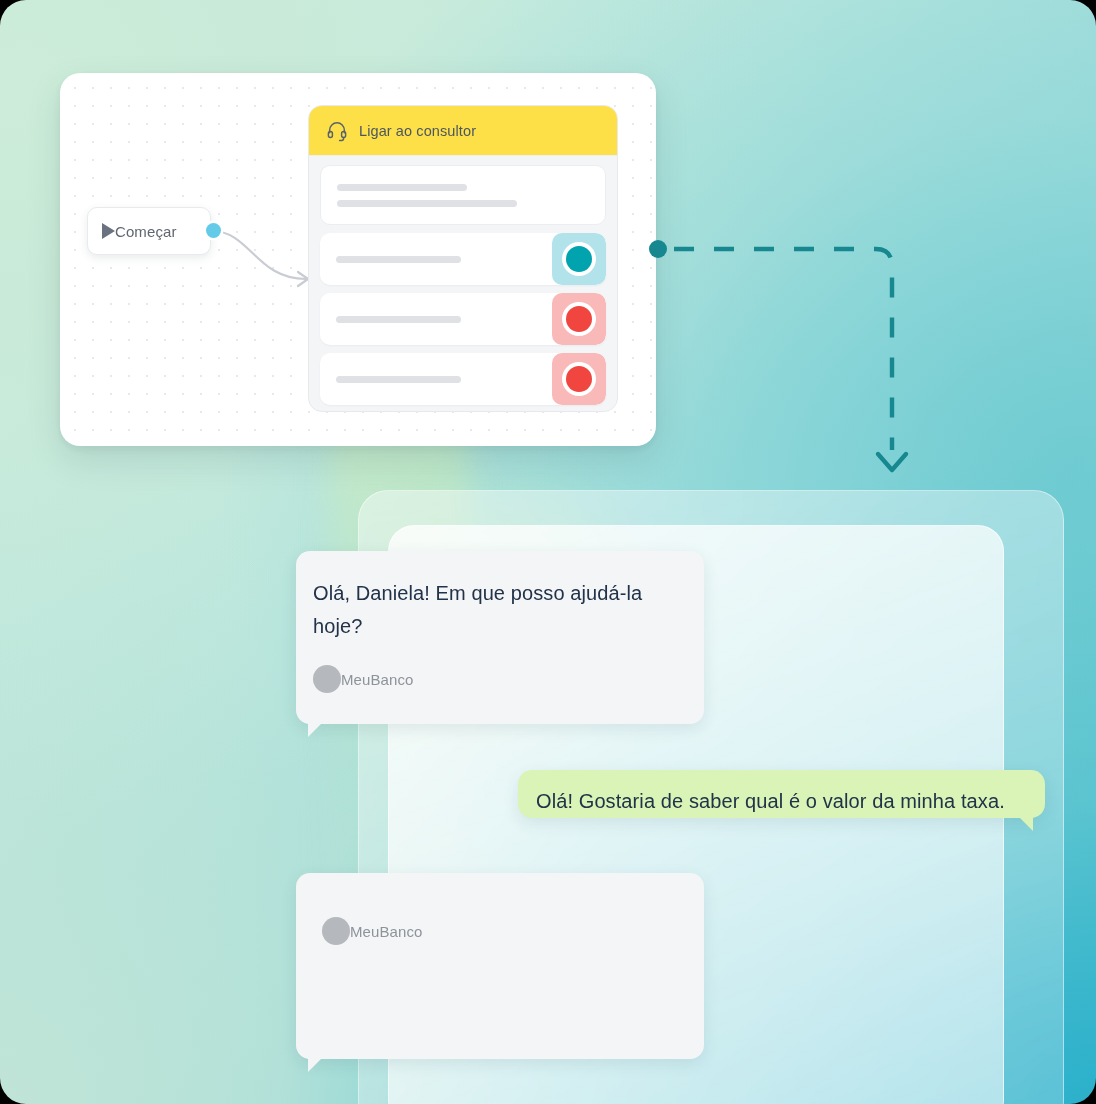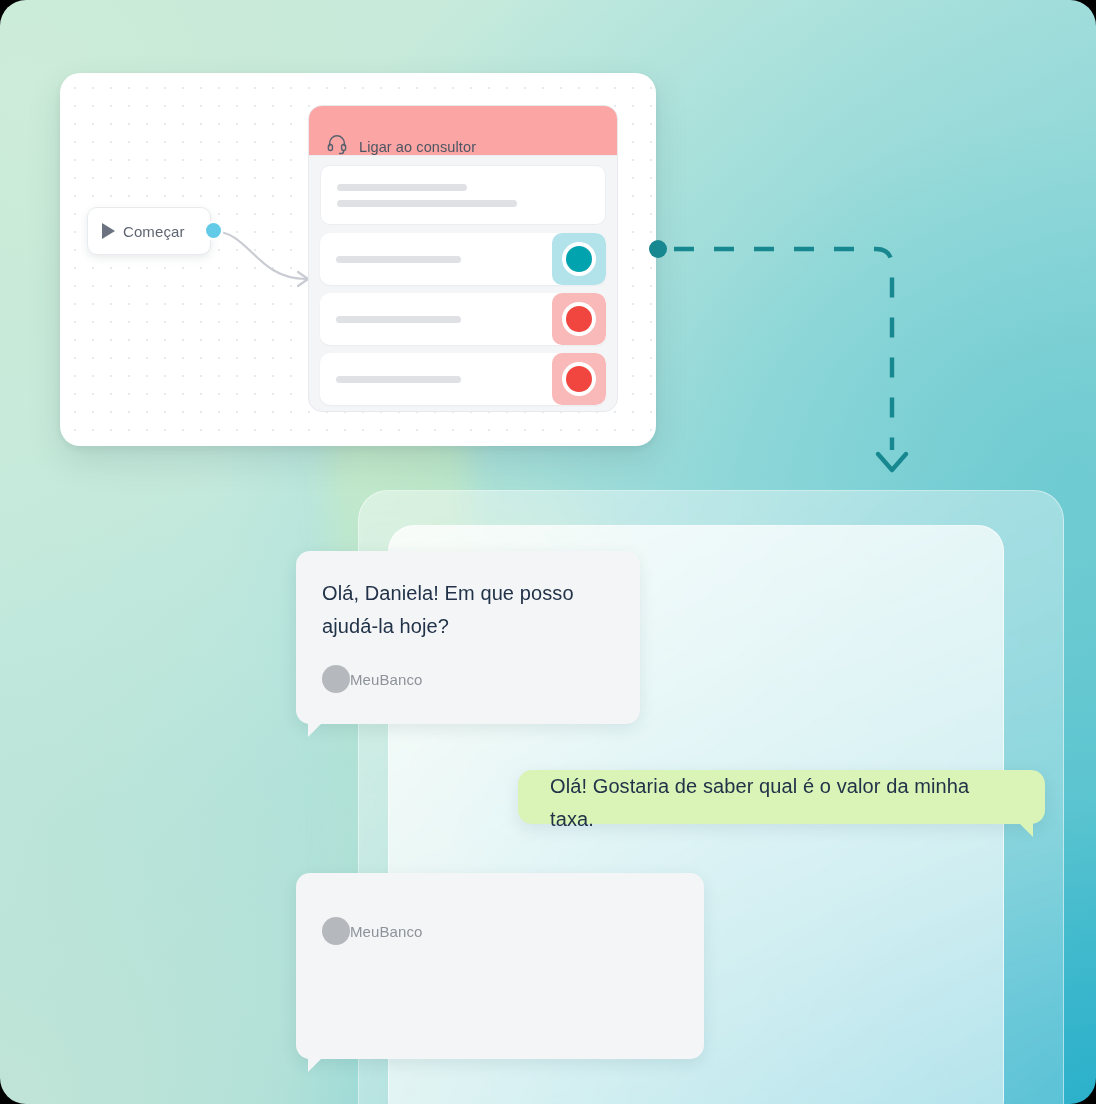--- a/index.html
+++ b/index.html
@@ -55,42 +55,42 @@
   .flow-dots{
     position:absolute;inset:0;
     background-image:radial-gradient(circle, #e3e6ea 1.1px, transparent 1.2px);
     background-size:18px 18px;background-position:6px 6px;opacity:.85;
   }
 
   .start-node{
     position:absolute;left:27px;top:134px;width:124px;height:48px;
     background:#fff;border:1px solid #e8eaed;border-radius:10px;
     box-shadow:0 3px 8px rgba(30,60,70,.10);
-    display:flex;align-items:center;gap:8px;padding:12px 14px;box-sizing:border-box;
+    display:flex;align-items:center;gap:0;padding:12px 14px;box-sizing:border-box;
   }
   .play-tri{
     width:0;height:0;border-left:13px solid #6b7280;
     border-top:8.5px solid transparent;border-bottom:8.5px solid transparent;
     flex:none;
   }
   .start-label{font-size:15px;color:#5f6672;letter-spacing:.1px;white-space:nowrap;}
   .start-dot{
     position:absolute;left:146px;top:150px;width:15px;height:15px;border-radius:50%;
     background:#63cbe8;box-shadow:0 0 0 2.5px #fff;
   }
   .curve{position:absolute;left:150px;top:150px;}
 
   
   .list-card{
     position:absolute;left:248px;top:32px;width:308px;height:305px;
     background:#f4f5f7;border:1px solid #e7e9ec;border-radius:14px;overflow:hidden;
   }
   .list-head{
-    height:50px;background:#fca5a5;border-bottom:1px solid #eceef1;
-    display:flex;align-items:flex-end;gap:11px;padding:0 17px;box-sizing:border-box;
+    height:50px;background:#fde047;border-bottom:1px solid #eceef1;
+    display:flex;align-items:center;gap:11px;padding:0 17px;box-sizing:border-box;
   }
   .list-head-title{font-size:14.5px;color:#4c5663;letter-spacing:.1px;}
   .rows{padding:9px 11px 0 11px;}
   .row{
     background:#fff;border-radius:10px;height:52px;margin-bottom:8px;
     display:flex;align-items:center;position:relative;overflow:hidden;
     box-shadow:0 1px 2px rgba(30,50,70,.05);
   }
   .row.tall{height:58px;border:1px solid #ecedf0;box-shadow:none;}
   .row-lines{padding-left:16px;display:flex;flex-direction:column;gap:9px;}
@@ -122,22 +122,22 @@
   }
   .tail-user{
     position:absolute;right:12px;bottom:-13px;width:0;height:0;
     border-right:16px solid #d9f4b6;
     border-bottom:16px solid transparent;
   }
   .sender{display:flex;align-items:center;margin-top:22px;}
   .avatar{width:28px;height:28px;border-radius:50%;background:#b5b8bd;flex:none;}
   .sender-name{font-size:15px;color:#8e939b;letter-spacing:.1px;}
 
-  #b1{left:296px;top:551px;width:344px;height:173px;padding:26px 28px 0 26px;}
-  #b2{left:518px;top:770px;width:527px;height:54px;padding:0 32px;display:flex;align-items:flex-start;}
+  #b1{left:296px;top:551px;width:408px;height:173px;padding:26px 28px 0 17px;}
+  #b2{left:518px;top:770px;width:527px;height:48px;padding:0 18px;display:flex;align-items:flex-end;}
   #b3{left:296px;top:873px;width:408px;height:186px;padding:22px 28px 0 26px;}
 </style>
 </head>
 <body>
 
 <div id="stage">
 
   <div class="bloom bloom-green"></div>
   <div class="bloom bloom-green2"></div>
 

